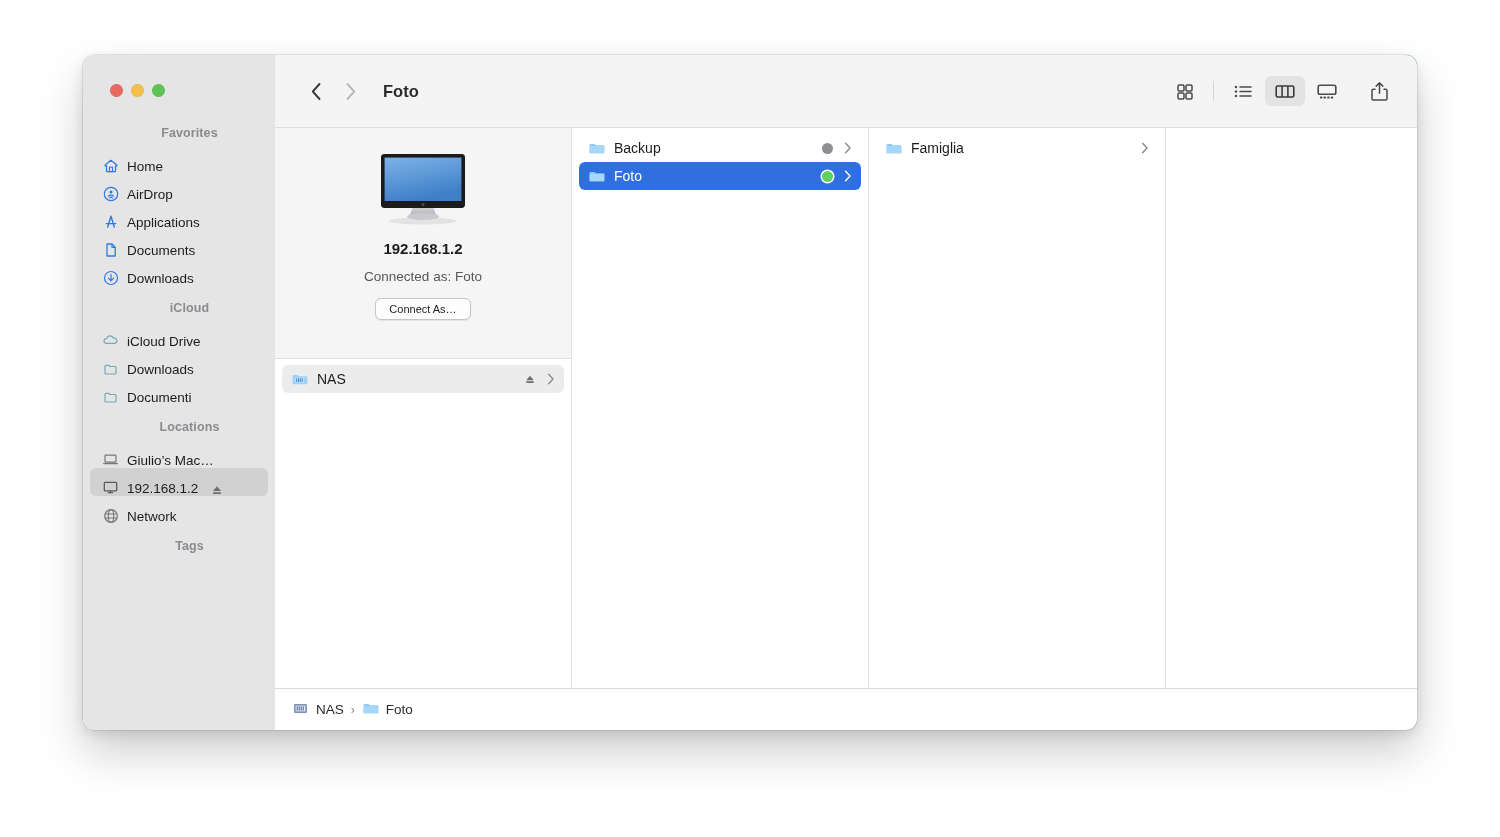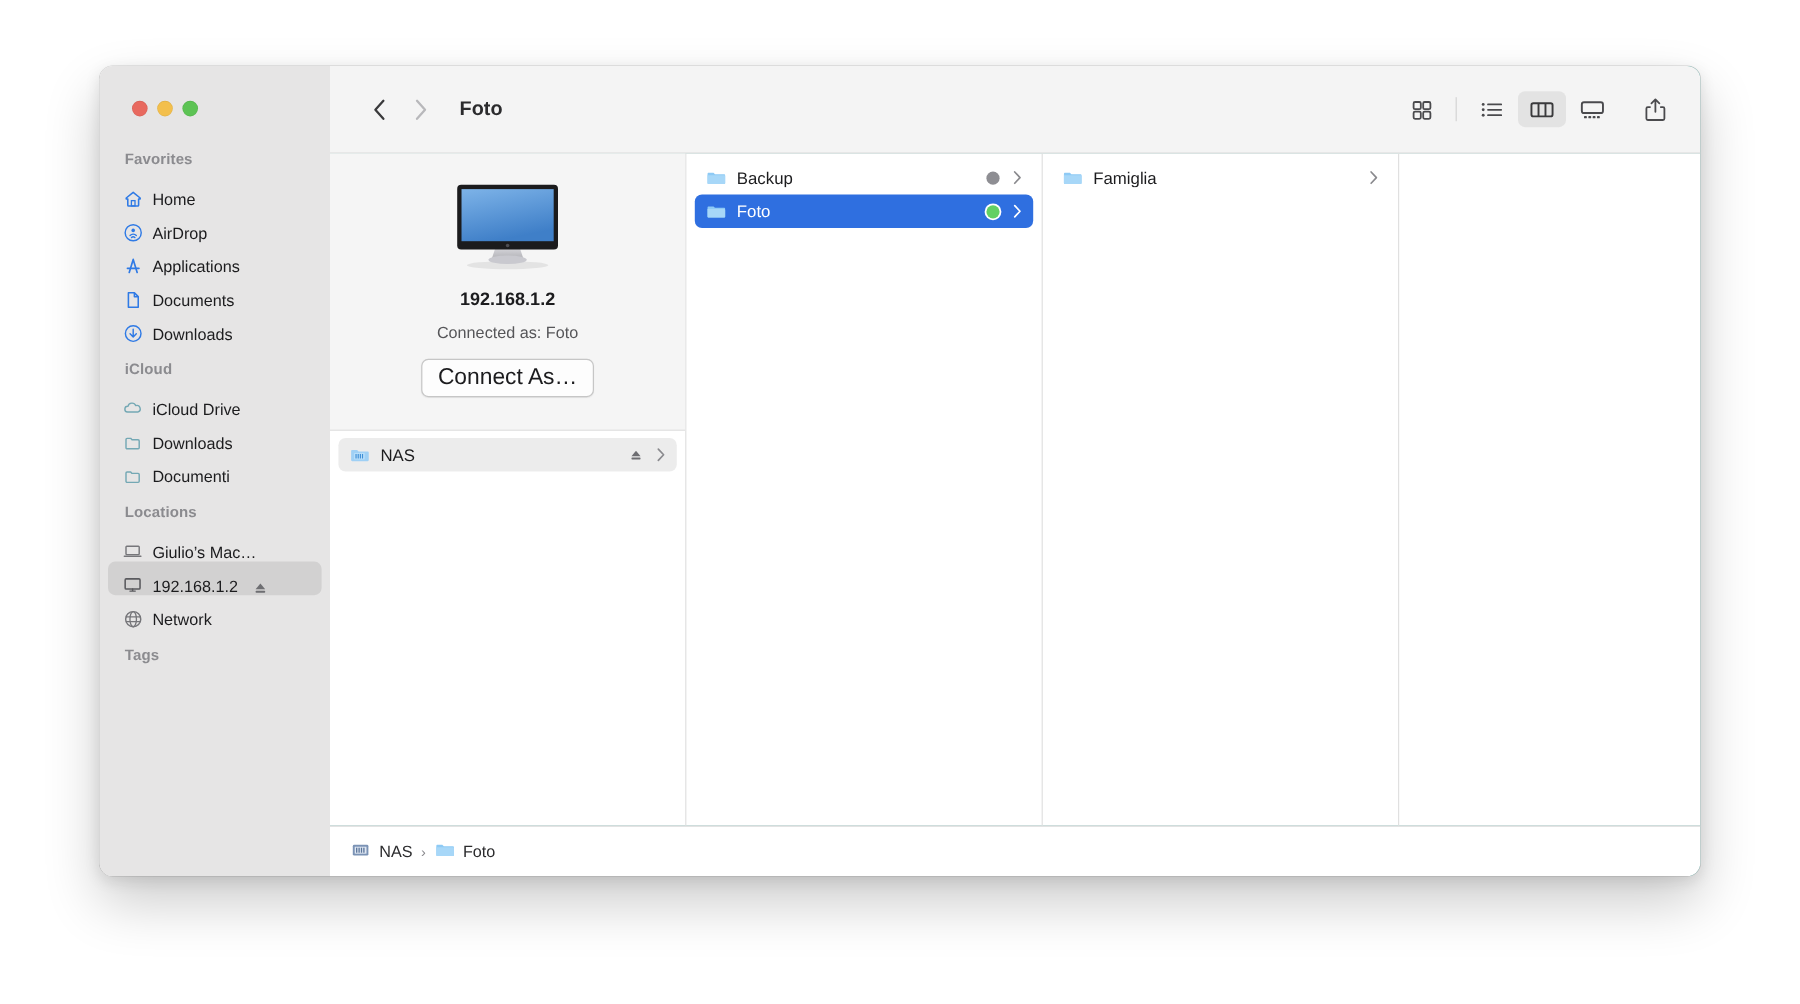--- a/index.html
+++ b/index.html
@@ -37,21 +37,21 @@
     top: 29px; left: 27px;
     display: flex; gap: 8px;
   }
   .light { width: 13px; height: 13px; border-radius: 50%; }
   .light.red    { background: #e8695f; box-shadow: inset 0 0 0 0.5px rgba(0,0,0,.08); }
   .light.yellow { background: #f3bf4c; box-shadow: inset 0 0 0 0.5px rgba(0,0,0,.08); }
   .light.green  { background: #5dc354; box-shadow: inset 0 0 0 0.5px rgba(0,0,0,.08); }
 
   .sb-group-title {
     font-size: 12.5px; font-weight: bold; color: #8b8b8f;
-    padding: 0 0 6px 21px; margin-top: 15px; letter-spacing: 0.1px;
+    padding: 0 0 6px 21px; margin-top: 15px; letter-spacing: 0.1px; text-align: center;
   }
   .sb-group-title:first-of-type { margin-top: 0; }
   .sb-item {
     display: flex; align-items: flex-end;
     height: 28px;
     margin: 0 7px; padding-left: 12px;
     border-radius: 6px;
     font-size: 13.5px; color: #1c1c1e;
     gap: 8px;
   }
@@ -112,21 +112,21 @@
     height: 231px; background: #f5f5f5;
     border-bottom: 1px solid #e0e0e0;
     display: flex; flex-direction: column; align-items: center;
     padding-top: 22px;
   }
   .display-icon { margin-bottom: 8px; }
   .srv-name { font-size: 15px; font-weight: bold; color: #1c1c1e; }
   .srv-status { font-size: 13.5px; color: #565659; margin-top: 12px; }
   .connect-btn {
     margin-top: 14px;
-    font-family: inherit; font-size: 19px; color: #1c1c1e;
+    font-family: inherit; font-size: 11px; color: #1c1c1e;
     background: #fdfdfd;
     border: 1px solid #c6c6c6; border-radius: 6px;
     padding: 4px 13px;
     box-shadow: 0 0.5px 1px rgba(0,0,0,0.07);
   }
 
   .vol-row {
     margin: 6px 7px 0 7px; height: 28px;
     display: flex; align-items: center; gap: 9px;
     padding: 0 8px 0 9px; border-radius: 6px;

